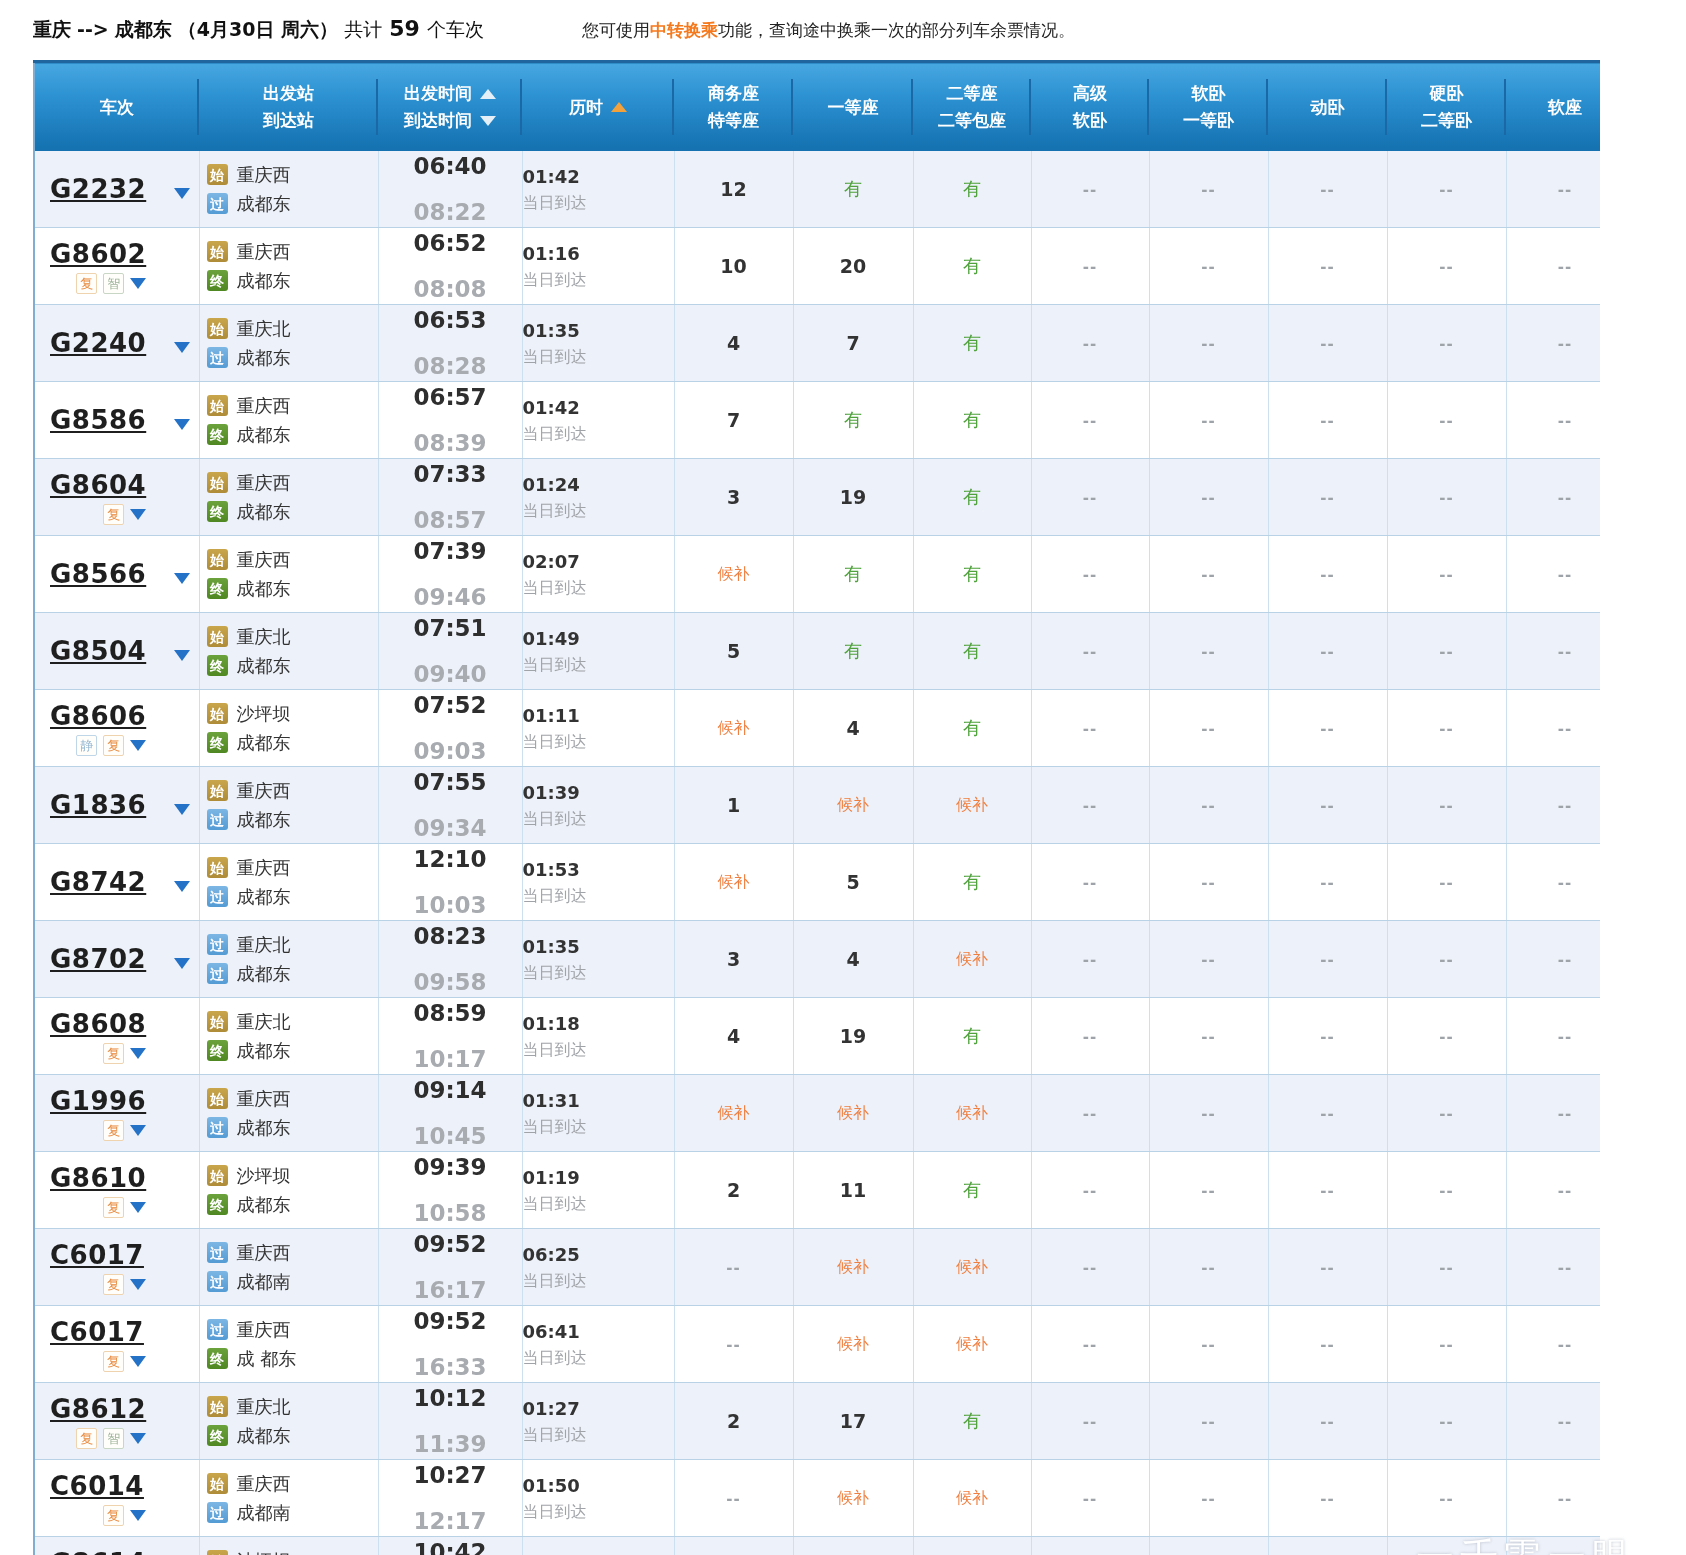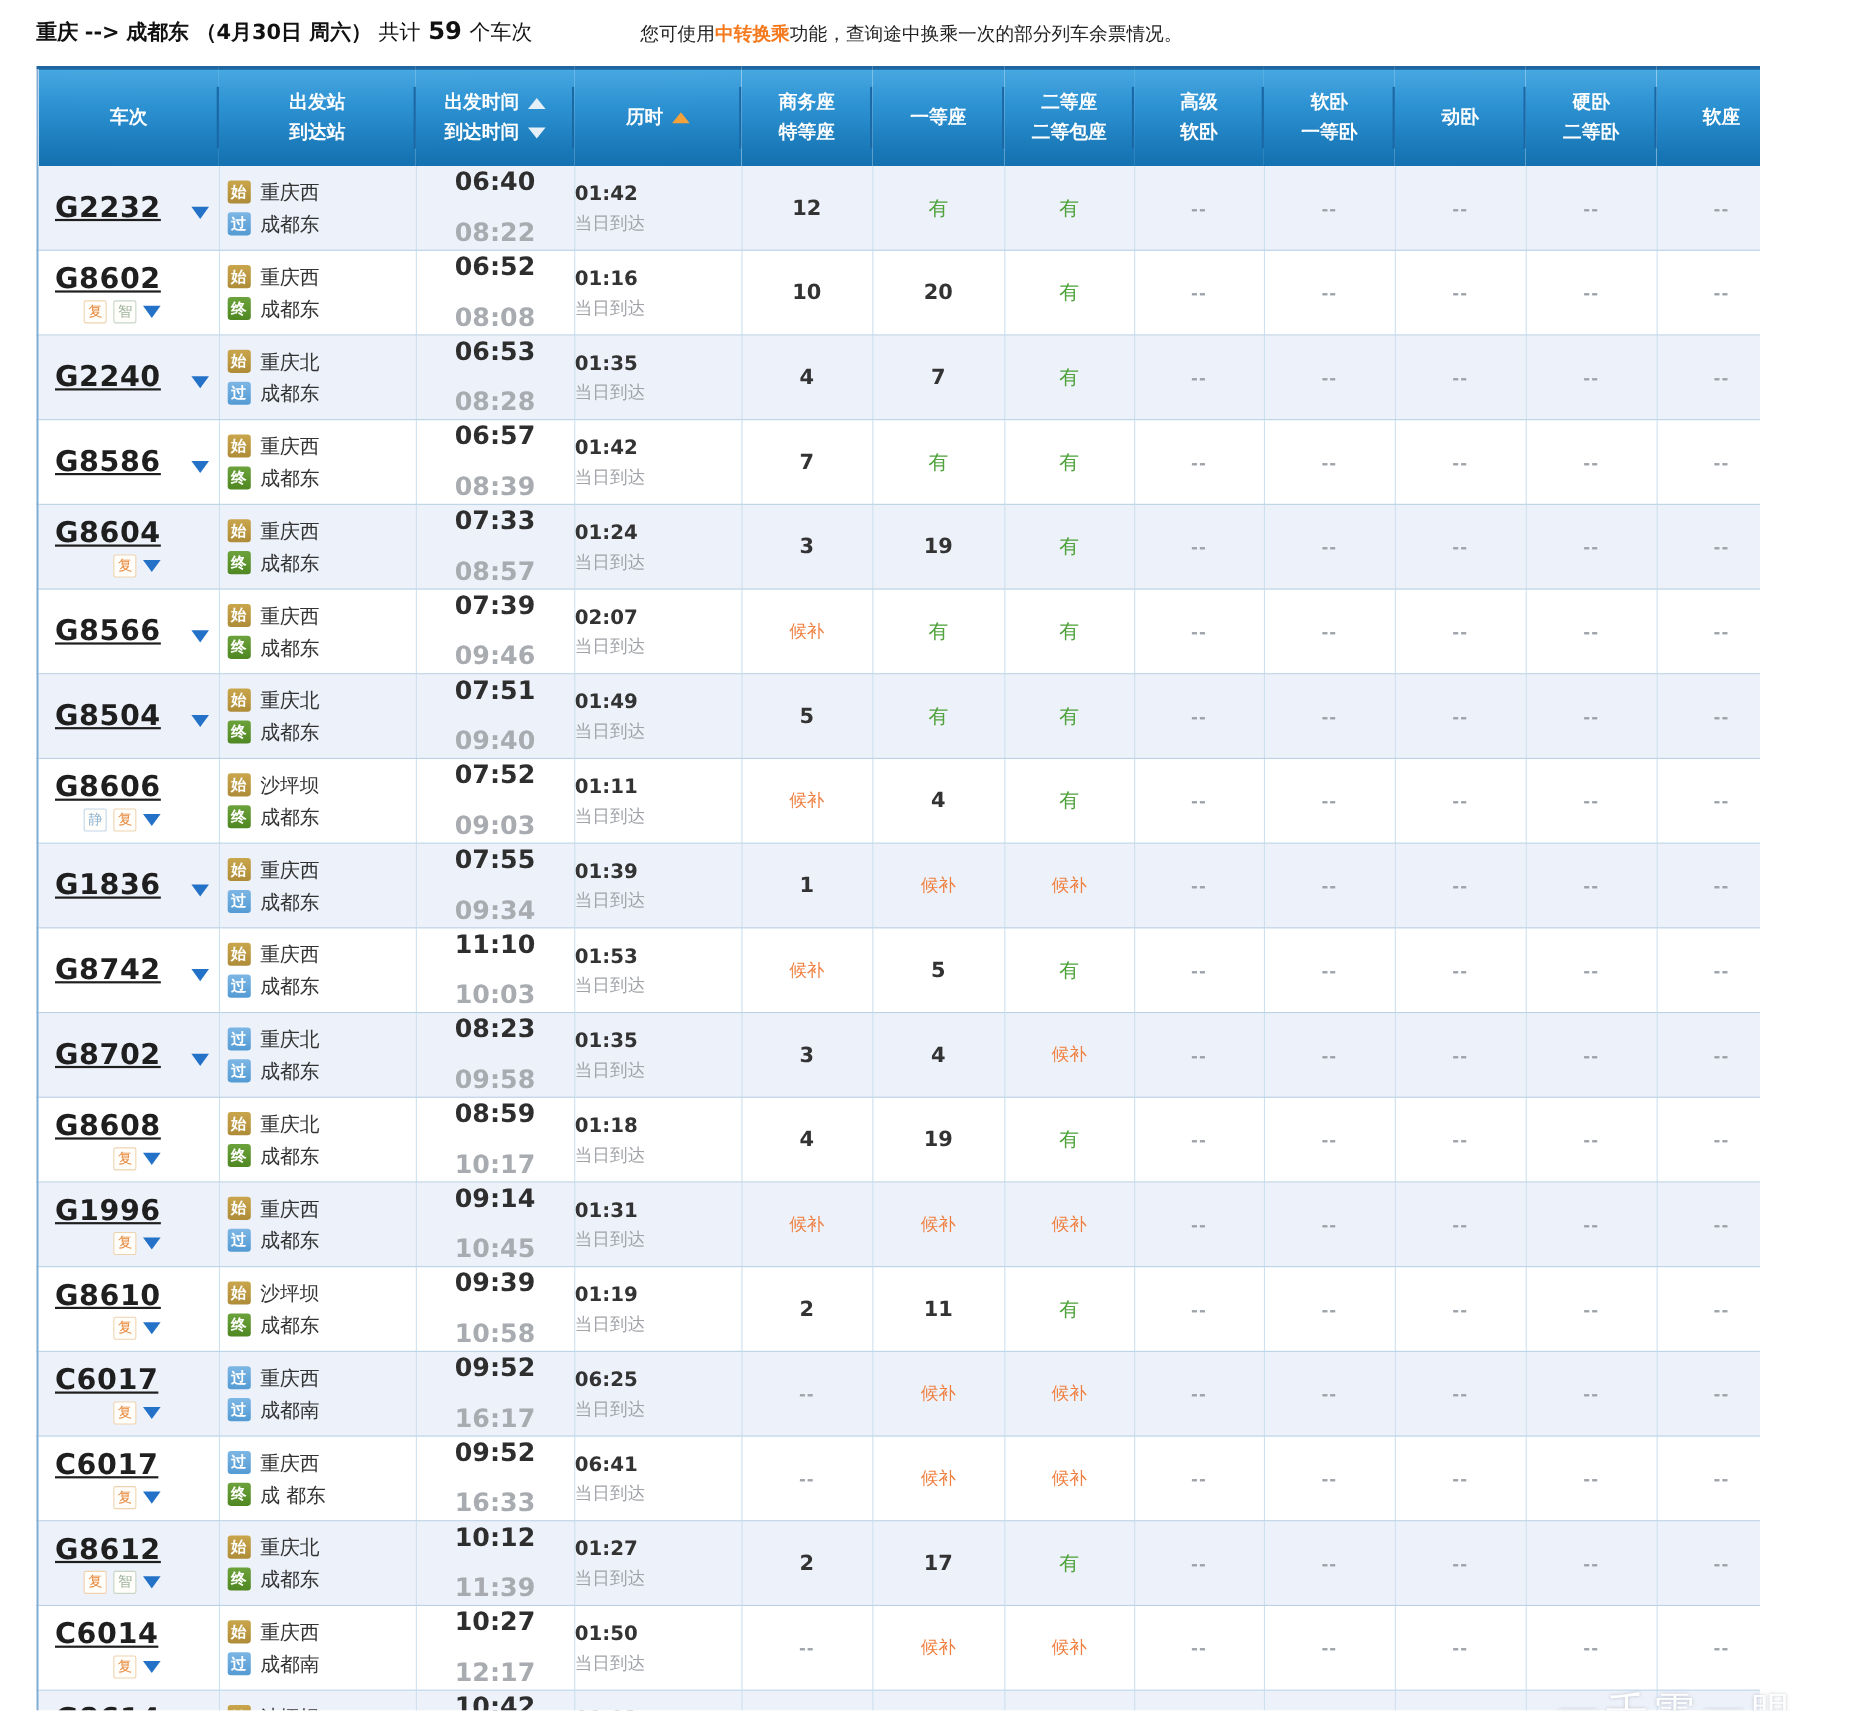--- a/index.html
+++ b/index.html
@@ -623,21 +623,21 @@
       <div class="st-line">
         <span class="badge from-badge b-start">始</span>
         <span class="st-name from-name">重庆西</span>
       </div>
       <div class="st-line">
         <span class="badge to-badge b-pass">过</span>
         <span class="st-name to-name">成都东</span>
       </div>
     </td>
     <td class="c-time">
-      <div class="dep">11:10</div>
+      <div class="dep">12:10</div>
       <div class="arr">10:03</div>
     </td>
     <td class="c-dur">
       <div class="dur">01:53</div>
       <div class="day">当日到达</div>
     </td>
   <td class="c-seat"><span class="s-wait">候补</span></td>
             <td class="c-seat"><span class="s-num">5</span></td>
             <td class="c-seat"><span class="s-yes">有</span></td>
             <td class="c-seat"><span class="s-none">--</span></td>

